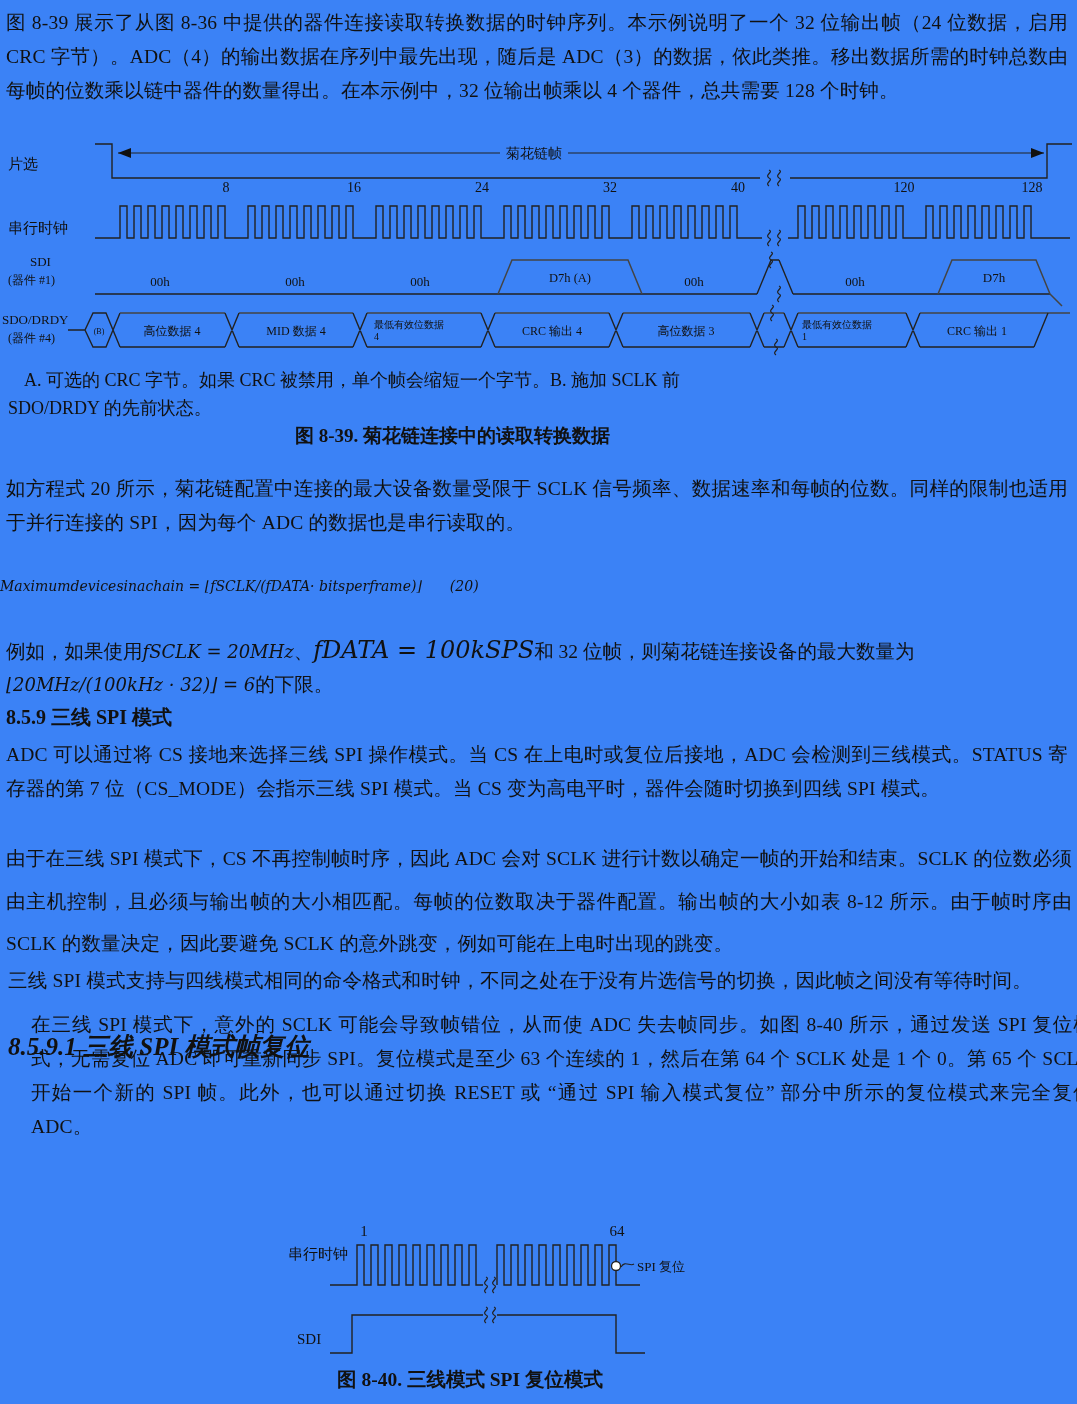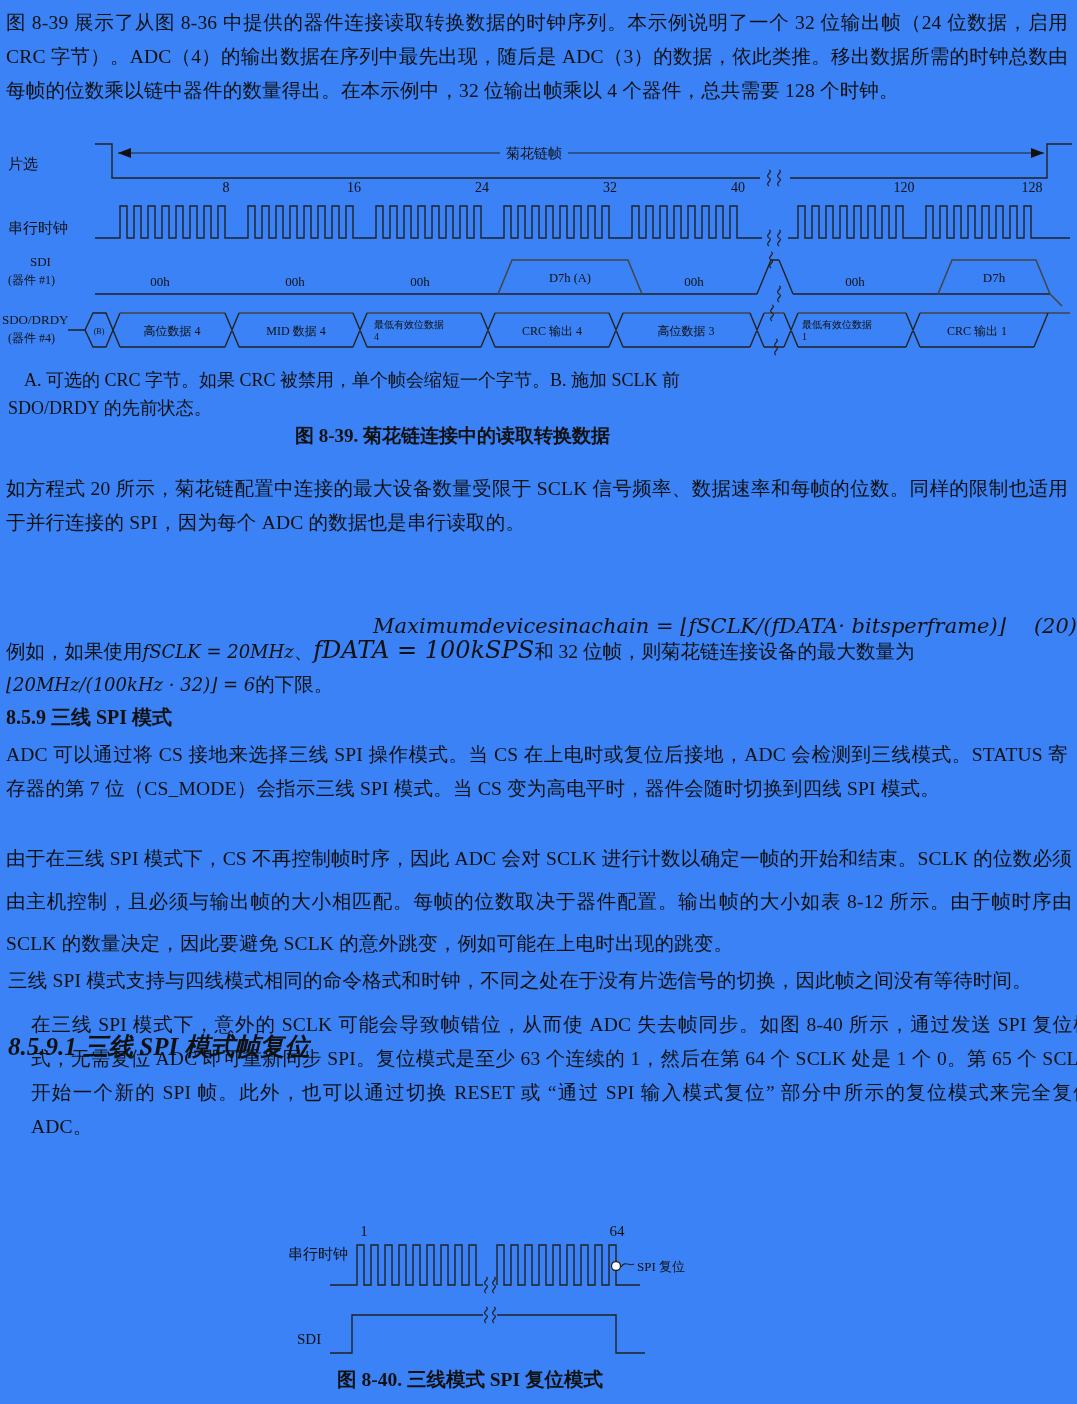--- a/index.html
+++ b/index.html
@@ -1,22 +1,22 @@
 <!DOCTYPE html>
 <html><head>
 <meta charset="utf-8">
 <style>
   html,body{margin:0;padding:0;background:#ffffff;}
   .page{position:relative;width:1077px;height:1404px;background:#3b82f6;overflow:hidden;
         font-family:"Liberation Serif","DejaVu Serif",serif;color:#111;}
   .abs{position:absolute;}
   .para{font-size:19.5px;line-height:34px;text-align:justify;letter-spacing:0.2px;}
   .math{font-style:italic;font-family:"DejaVu Serif","Liberation Serif",serif;}
-  .eqline{width:1077px;text-align:right;font-size:21px;font-style:italic;
-          font-family:"DejaVu Serif","Liberation Serif",serif;margin-top:36px;}
+  .eqline{width:1077px;text-align:left;font-size:14px;font-style:italic;
+          font-family:"DejaVu Serif","Liberation Serif",serif;}
   .eqnum{margin-left:28px;font-style:italic;}
   .h1{font-size:20px;font-weight:bold;}
   .h2{font-size:25px;font-weight:bold;font-style:italic;}
   .caption{font-size:19px;font-weight:bold;text-align:center;}
   .note{font-size:18px;line-height:28px;}
   svg text{font-family:"Liberation Serif","DejaVu Serif",serif;fill:#111;}
   svg .wave{stroke:#222;stroke-width:1.4;fill:none;}
   svg .rail{stroke:#444;stroke-width:1.5;fill:none;}
   svg .thin{stroke:#222;stroke-width:1.1;fill:none;}
   svg .sq{stroke:#222;stroke-width:1.2;fill:none;}

